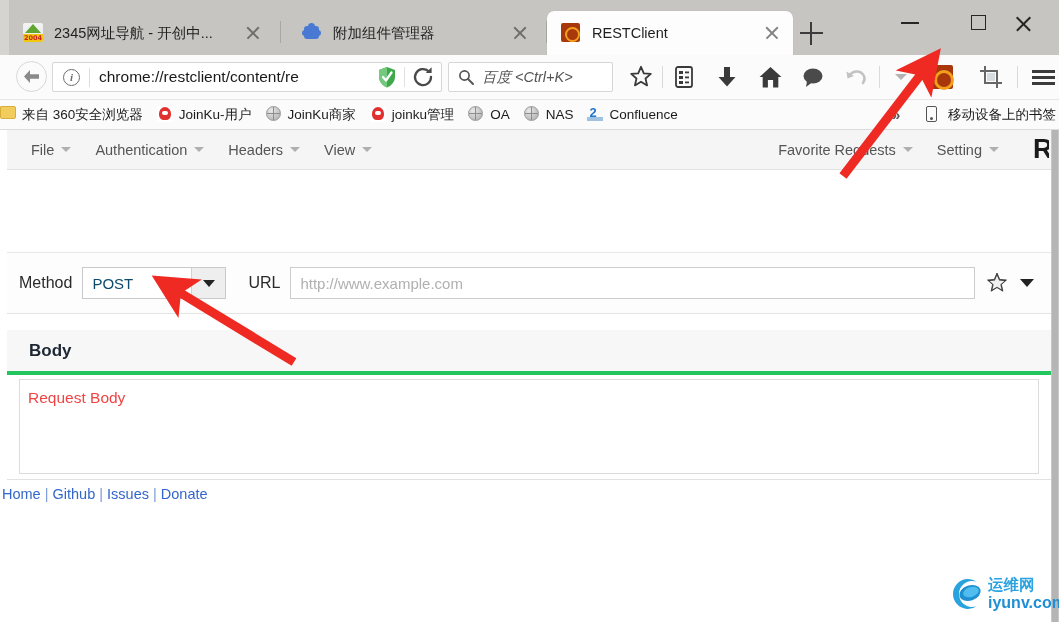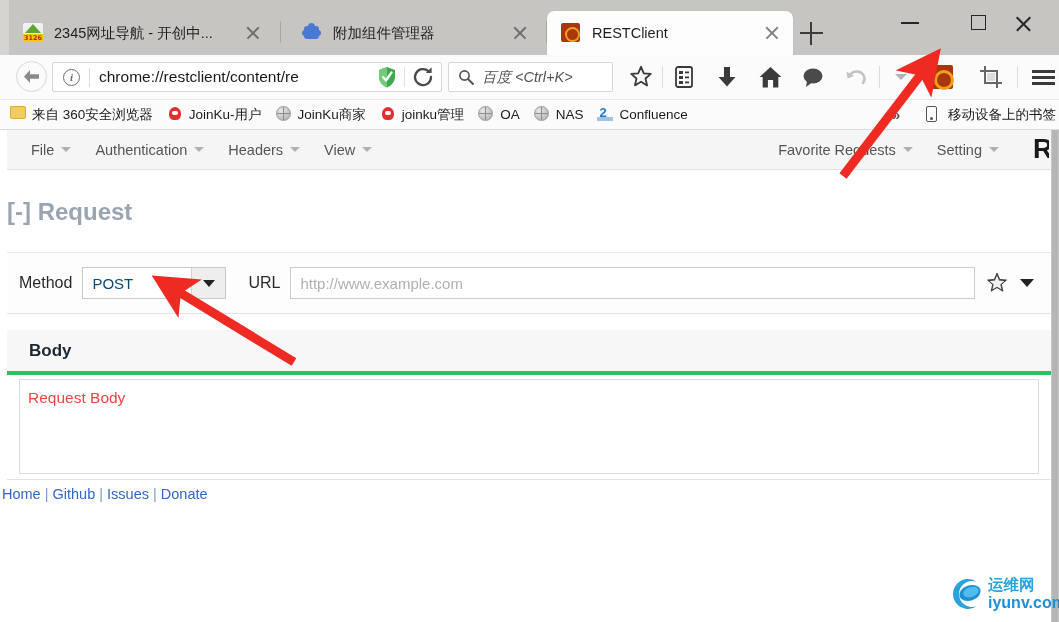--- a/index.html
+++ b/index.html
@@ -199,21 +199,21 @@
     position: absolute; left: 7px; width: 23px; height: 2.6px; background: #3b3b3b;
   }
   .hamburger span:nth-child(1) { top: 11px; }
   .hamburger span:nth-child(2) { top: 17px; }
   .hamburger span:nth-child(3) { top: 23px; }
 
   
   .bookmarks {
     position: absolute; left: 0; top: 100px; width: 1059px; height: 30px;
     background: #fbfbfb; border-bottom: 1px solid #dcdcdc;
-    display: flex; align-items: center; padding-left: 10px;
+    display: flex; align-items: center; 
   }
   .bm {
     display: flex; align-items: center; height: 24px;
     margin-right: 14px; flex: 0 0 auto;
   }
   .bm-ico { width: 17px; height: 17px; flex: 0 0 auto; position: relative; }
   .bm-label {
     margin-left: 5px; font-size: 13.5px; color: #1c1c1c; white-space: nowrap;
     font-family: "Liberation Sans", "DejaVu Sans", sans-serif;
   }
@@ -429,21 +429,21 @@
 <body>
 
 <div id="app">
 
   <div class="tabstrip">
     <div class="tabstrip-left-edge"></div>
 
     <div class="tab inactive" style="left:9px; width:265px;">
       <div class="tab-favicon">
         <div class="fav-2345">
-            <div class="num">3126</div>
+            <div class="num">2004</div>
           </div>
       </div>
       <div class="tab-title">2345网址导航 - 开创中...</div>
       <div class="tab-close"></div>
     </div>
     <div class="tab-sep" style="left:280px;"></div>
 
     <div class="tab inactive" style="left:288px; width:253px;">
       <div class="tab-favicon">
         <div class="fav-puzzle">
@@ -658,21 +658,20 @@
         <div class="caret"></div>
       </div>
       <div class="rc-menu" style="margin-right:52px;">
         <div class="rc-menu-label">Setting</div>
         <div class="caret"></div>
       </div>
 
       <div class="rc-brand">RESTClient</div>
     </div>
 
-    <div class="rc-section-title">[-] Request</div>
 
     <div class="rc-request-row">
       <div class="lbl-method">Method</div>
       <div class="method-select">
         <div class="method-value">POST</div>
         <div class="method-arrow"></div>
       </div>
       <div class="lbl-url">URL</div>
       <div class="url-input">
         <div class="ph">http://www.example.com</div>

